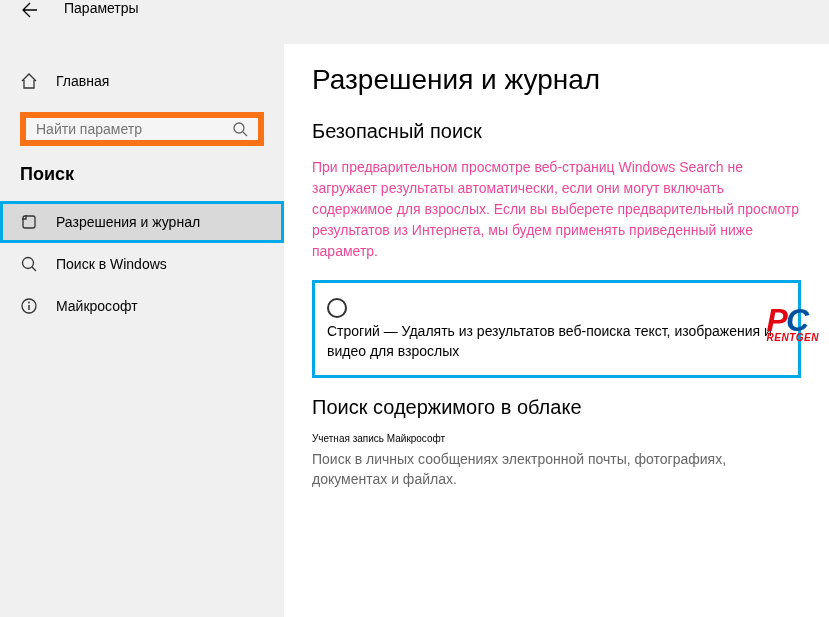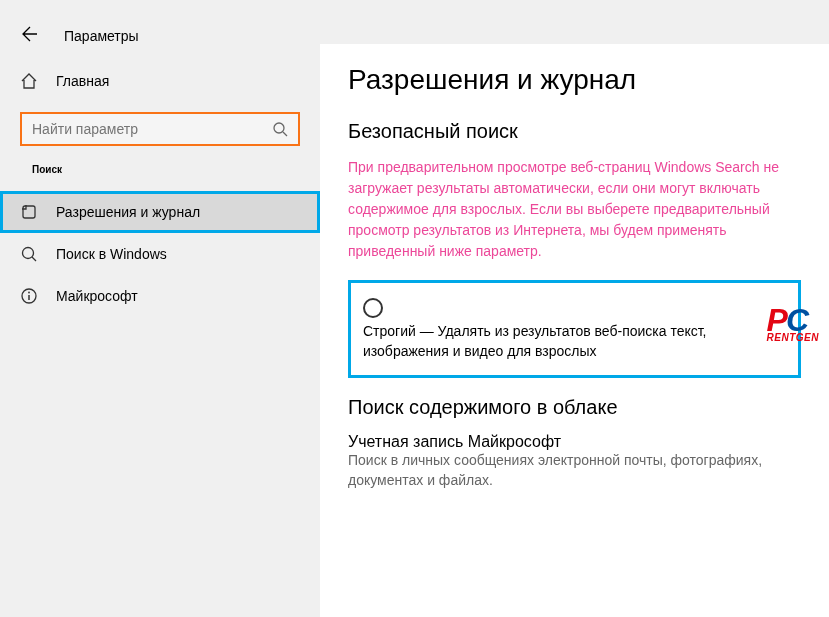--- a/index.html
+++ b/index.html
@@ -11,75 +11,75 @@
       width: 829px;
       height: 617px;
       overflow: hidden;
       display: flex;
       flex-direction: column;
     }
     .titlebar {
       height: 44px;
       background: #f0f0f0;
       display: flex;
-      align-items: flex-end;
+      align-items: flex-start;
       padding: 0 20px;
       gap: 24px;
     }
     .back-btn {
       width: 20px;
       height: 20px;
       display: flex;
       align-items: center;
       justify-content: center;
       cursor: pointer;
     }
     .content {
       flex: 1;
       display: flex;
       overflow: hidden;
     }
     .sidebar {
-      width: 320px;
+      width: 284px;
       background: #f0f0f0;
       padding-top: 20px;
       display: flex;
       flex-direction: column;
     }
     .sidebar-home {
       display: flex;
       align-items: center;
       gap: 18px;
       padding: 8px 20px;
       margin-bottom: 14px;
       cursor: pointer;
     }
     .sidebar-home .icon { width: 18px; height: 18px; }
     .search-box {
       margin: 0 20px 18px 20px;
       display: flex;
       align-items: center;
-      border: 2px solid #f97316;
+      border: 6px solid #f97316;
       background: #f5f5f5;
       height: 34px;
       padding: 0 10px;
     }
     .search-box input {
       flex: 1;
       border: none;
       background: transparent;
       outline: none;
       font-size: 14px;
       color: #666;
     }
     .search-box .icon { width: 16px; height: 16px; }
     .sidebar-section-title {
       font-weight: 600;
-      font-size: 10px;
-      padding: 0 32px;
+      font-size: 18px;
+      padding: 0 20px;
       margin-bottom: 16px;
     }
     .sidebar-item {
       display: flex;
       align-items: center;
       gap: 18px;
       padding: 12px 20px;
       cursor: pointer;
     }
     .sidebar-item .icon { width: 18px; height: 18px; flex-shrink: 0; }
@@ -148,21 +148,22 @@
     }
     .radio-label {
       font-size: 14px;
       line-height: 1.4;
       padding-top: 0;
     }
     .subsection {
       margin-bottom: 18px;
     }
     .subsection-title {
-      font-size: 16px;
+      font-size: 10px;
+      margin-bottom: 6px;
     }
     .subsection-desc {
       font-size: 14px;
       color: #666;
       line-height: 1.4;
       margin-bottom: 10px;
     }
     .watermark {
       position: absolute;
       top: 264px;

